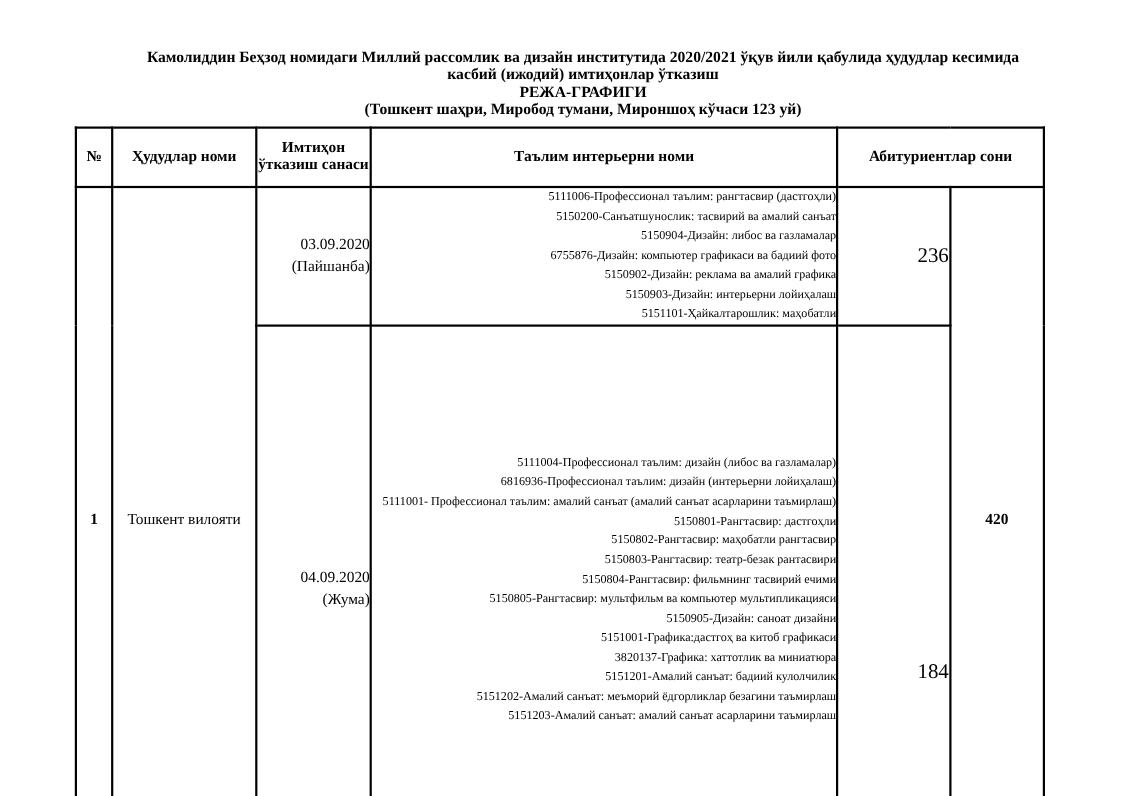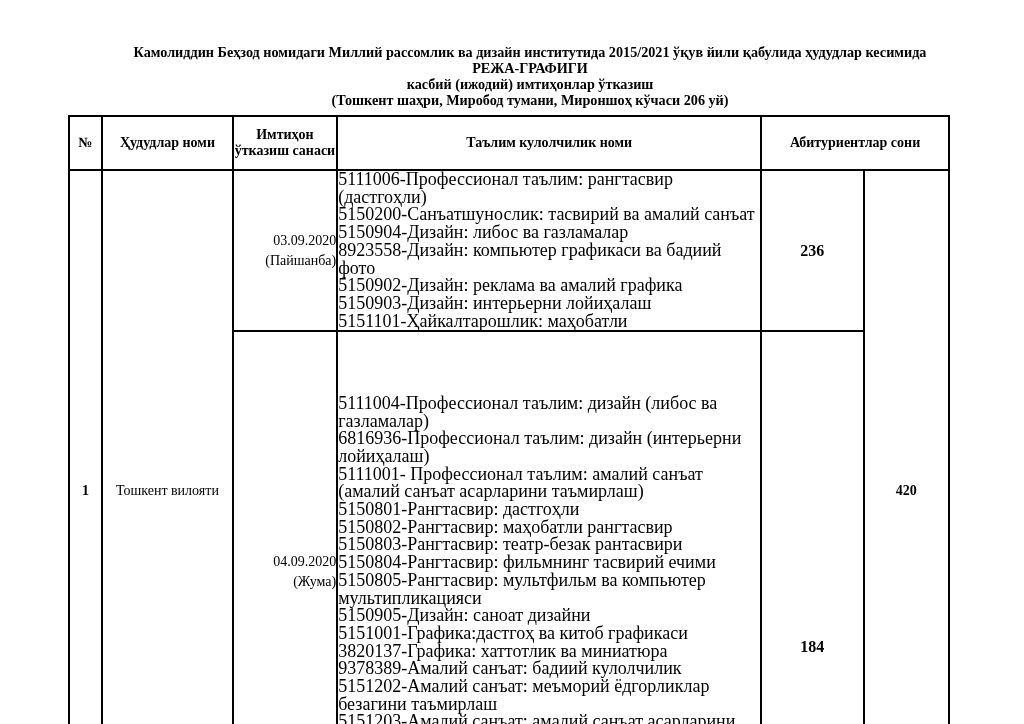--- a/index.html
+++ b/index.html
@@ -10,68 +10,68 @@
   .title-block div { white-space: nowrap; }
   table.plan { position: absolute; left: 68px; top: 115px; border-collapse: collapse;
                table-layout: fixed; width: 882px; }
   table.plan td, table.plan th { border: 2px solid #000; padding: 0; vertical-align: middle; }
   table.plan th { font-weight: bold; font-size: 14px; line-height: 16px; text-align: center; height: 52px; }
   .c-num { width: 33px; } .c-reg { width: 130px; } .c-date { width: 104px; }
   .c-dirs { width: 422px; } .c-cnt { width: 102px; } .c-tot { width: 85px; }
   td.num { text-align: center; font-weight: bold; font-size: 14px; }
   td.region { text-align: center; font-size: 14px; }
   td.date { text-align: right; font-size: 14px; line-height: 20px; }
-  td.dirs { font-size: 18px; line-height: 17.7px; padding: 0 2px 0 4px; vertical-align: top; }
+  td.dirs { font-size: 11px; line-height: 17.7px; padding: 0 2px 0 4px; vertical-align: top; text-align: right; }
   td.dirs div { white-space: normal; }
-  td.count { text-align: center; font-weight: bold; font-size: 16px; }
+  td.count { text-align: right; font-weight: normal; font-size: 19px; }
   td.total { text-align: center; font-weight: bold; font-size: 14px; }
   tr.r1 td { height: 121px; }
   tr.r2 td { height: 329px; }
 </style>
 </head>
 <body>
 
 <div class="title-block">
-  <div>Камолиддин Беҳзод номидаги Миллий рассомлик ва дизайн институтида 2015/2021 ўқув йили қабулида ҳудудлар кесимида</div>
+  <div>Камолиддин Беҳзод номидаги Миллий рассомлик ва дизайн институтида 2020/2021 ўқув йили қабулида ҳудудлар кесимида</div>
+  <div>касбий (ижодий) имтиҳонлар ўтказиш</div>
   <div>РЕЖА-ГРАФИГИ</div>
-  <div>касбий (ижодий) имтиҳонлар ўтказиш</div>
-  <div>(Тошкент шаҳри, Миробод тумани, Мироншоҳ кўчаси 206 уй)</div>
+  <div>(Тошкент шаҳри, Миробод тумани, Мироншоҳ кўчаси 123 уй)</div>
 </div>
 
 <table class="plan">
   <colgroup>
     <col class="c-num">
       <col class="c-reg">
       <col class="c-date">
       <col class="c-dirs">
       <col class="c-cnt">
       <col class="c-tot">
   </colgroup>
   <thead>
     <tr>
       <th>№</th>
       <th>Ҳудудлар номи</th>
       <th>Имтиҳон ўтказиш санаси</th>
-      <th>Таълим кулолчилик номи</th>
+      <th>Таълим интерьерни номи</th>
       <th colspan="2">Абитуриентлар сони</th>
     </tr>
   </thead>
   <tbody>
     <tr class="r1">
       <td rowspan="2" class="num">1</td>
       <td rowspan="2" class="region">Тошкент вилояти</td>
       <td class="date">
         <div>03.09.2020</div>
         <div>(Пайшанба)</div>
       </td>
       <td class="dirs">
           <div>5111006-Профессионал таълим: рангтасвир (дастгоҳли)</div>
           <div>5150200-Санъатшунослик: тасвирий ва амалий санъат</div>
           <div>5150904-Дизайн: либос ва газламалар</div>
-          <div>8923558-Дизайн: компьютер графикаси ва бадиий фото</div>
+          <div>6755876-Дизайн: компьютер графикаси ва бадиий фото</div>
           <div>5150902-Дизайн: реклама ва амалий графика</div>
           <div>5150903-Дизайн: интерьерни лойиҳалаш</div>
           <div>5151101-Ҳайкалтарошлик: маҳобатли</div>
         </td>
       <td class="count">236</td>
       <td rowspan="2" class="total">420</td>
     </tr>
     <tr class="r2">
       <td class="date">
         <div style="">04.09.2020</div>
@@ -82,20 +82,20 @@
           <div>6816936-Профессионал таълим: дизайн (интерьерни лойиҳалаш)</div>
           <div>5111001- Профессионал таълим: амалий санъат (амалий санъат асарларини таъмирлаш)</div>
           <div>5150801-Рангтасвир: дастгоҳли</div>
           <div>5150802-Рангтасвир: маҳобатли рангтасвир</div>
           <div>5150803-Рангтасвир: театр-безак рантасвири</div>
           <div>5150804-Рангтасвир: фильмнинг тасвирий ечими</div>
           <div>5150805-Рангтасвир: мультфильм ва компьютер мультипликацияси</div>
           <div>5150905-Дизайн: саноат дизайни</div>
           <div>5151001-Графика:дастгоҳ ва китоб графикаси</div>
           <div>3820137-Графика: хаттотлик ва миниатюра</div>
-          <div>9378389-Амалий санъат: бадиий кулолчилик</div>
+          <div>5151201-Амалий санъат: бадиий кулолчилик</div>
           <div>5151202-Амалий санъат: меъморий ёдгорликлар безагини таъмирлаш</div>
           <div>5151203-Амалий санъат: амалий санъат асарларини таъмирлаш</div>
         </td>
       <td class="count" style="padding-top:150px">184</td>
     </tr>
   </tbody>
 </table>
 
 </body></html>

